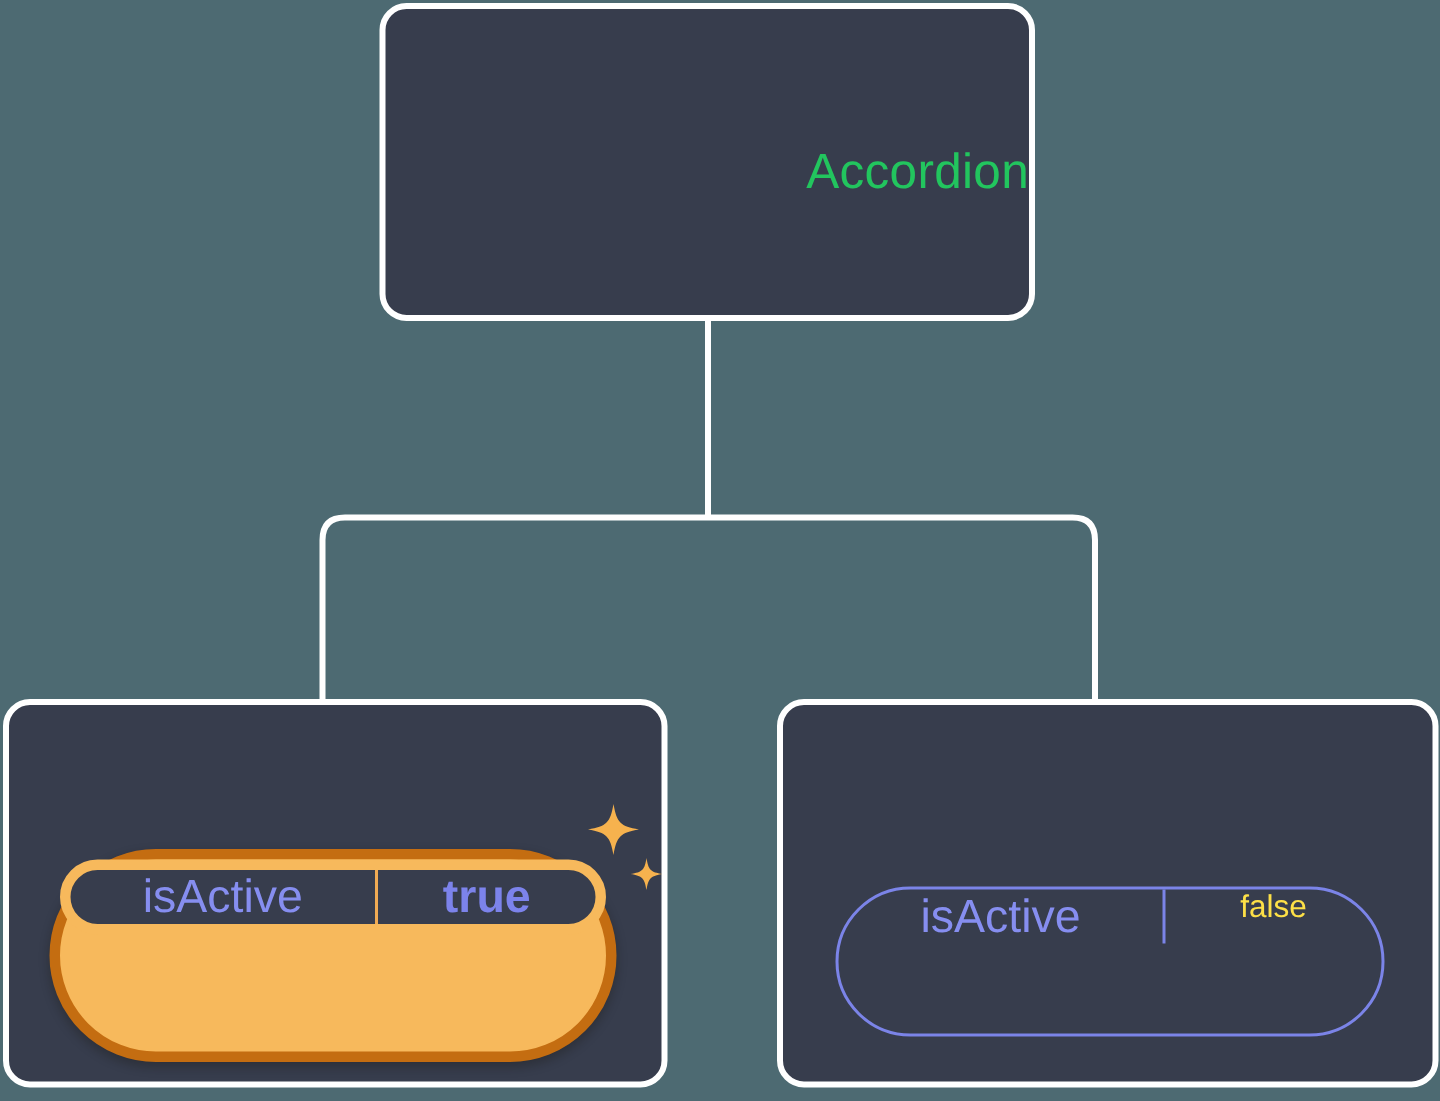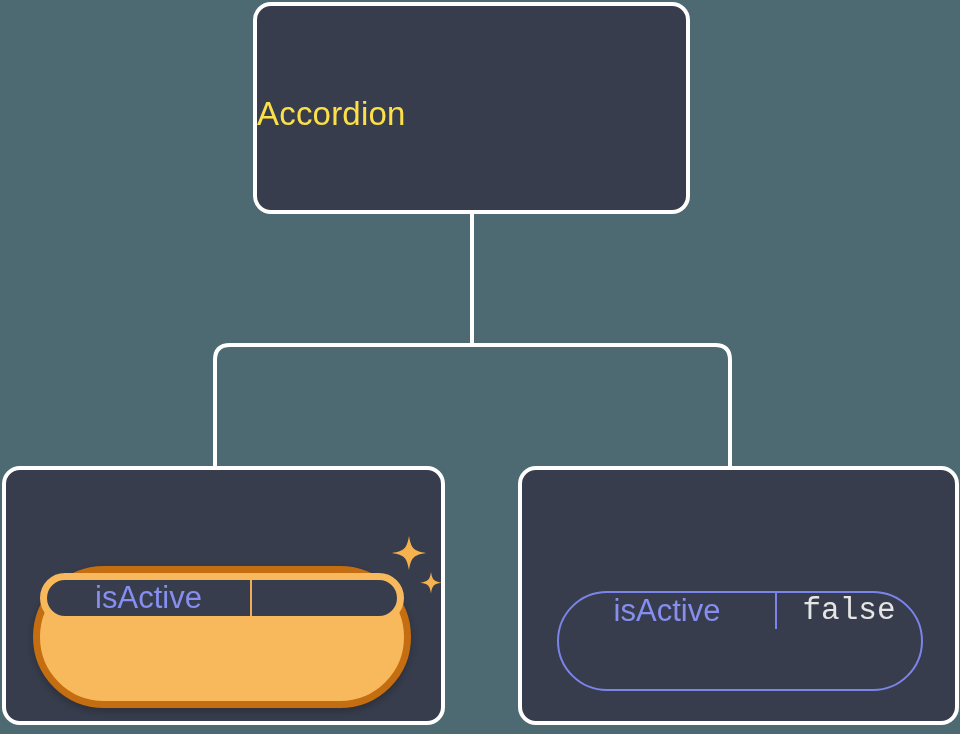--- a/index.html
+++ b/index.html
@@ -35,22 +35,22 @@
     position: absolute;
     box-sizing: border-box;
     background: #373d4d;
     border: 4px solid #ffffff;
     border-radius: 18px;
   }
   .node-title {
     position: absolute;
     left: 0;
     right: 0;
-    text-align: left;
-    color: #fde047;
+    text-align: right;
+    color: #22c55e;
     font-size: 33px;
     font-weight: 400;
     letter-spacing: 0.2px;
     white-space: nowrap;
   }
 
   #node-accordion {
     left: 253px;
     top: 2px;
     width: 437px;
@@ -98,24 +98,23 @@
   }
   .pill-plain .prop-key {
     flex: 0 0 218px;
     color: #868ef0;
     font-size: 31px;
     font-weight: 400;
     border-right: 2px solid #7b84e8;
   }
   .pill-plain .prop-val {
     flex: 1 1 auto;
-    color: #e5e5e5;
-    font-size: 31px;
-    font-weight: 400;
-    font-family: Liberation Mono, monospace;
+    color: #fde047;
+    font-size: 21px;
+    font-weight: 400;
   }
 
   
   .pill-highlight {
     border: 7px solid #c46d11;
     background: #f7b95c;
     box-shadow: 0 3px 7px rgba(20,16,8,0.30);
   }
   .pill-inner {
     flex: 1 1 auto;
@@ -176,20 +175,21 @@
     <div class="node-title">Accordion</div>
   </div>
 
   <div class="node" id="node-panel-left">
     
   </div>
 
   <div class="prop-pill pill-highlight" id="pill-left">
     <div class="pill-inner">
       <div class="prop-key">isActive</div>
+      <div class="prop-val">true</div>
     </div>
   </div>
 
   <svg class="sparkles" viewBox="0 0 60 76" width="60" height="76" aria-hidden="true">
     <path d="M23,4 C25.2,16.5 27.5,18.8 40,21 C27.5,23.2 25.2,25.5 23,38 C20.8,25.5 18.5,23.2 6,21 C18.5,18.8 20.8,16.5 23,4 Z" fill="#f6b24e"></path>
     <path d="M45,40 C46.3,48 47.7,49.4 55.7,50.7 C47.7,52 46.3,53.4 45,61.4 C43.7,53.4 42.3,52 34.3,50.7 C42.3,49.4 43.7,48 45,40 Z" fill="#f6b24e"></path>
   </svg>
 
   <div class="node" id="node-panel-right">
     

